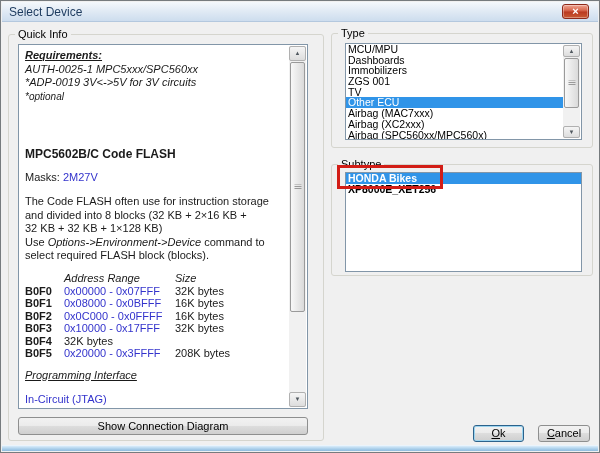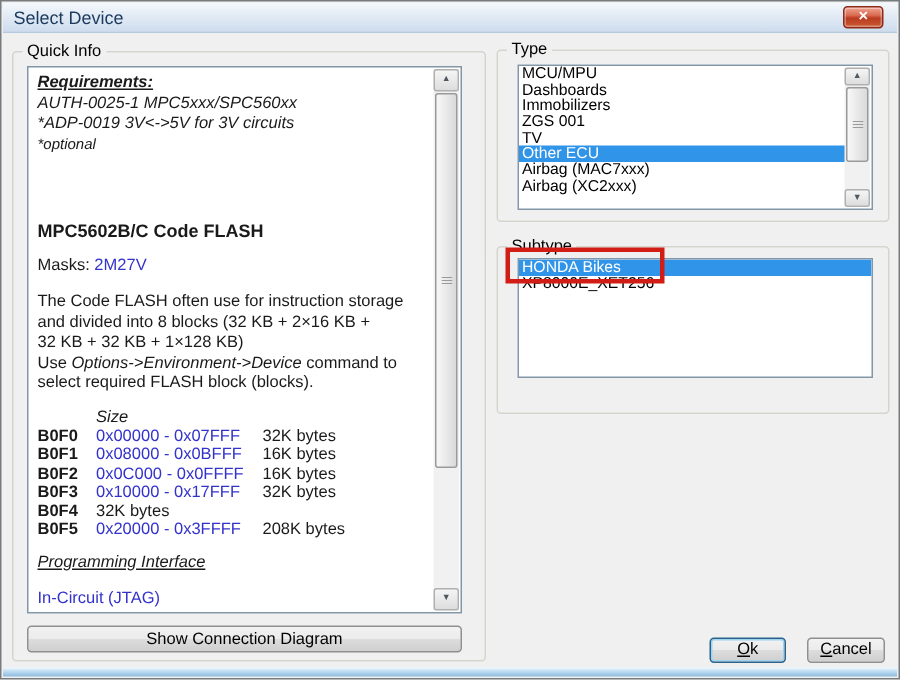--- a/index.html
+++ b/index.html
@@ -108,21 +108,21 @@
   }
   .btn-cancel {
     position:absolute; left:537px; top:424px; width:52px; height:17px; line-height:15px;
   }
   .u-first::first-letter { text-decoration:underline; }
   
   .listbox {
     position:absolute; background:#FFFFFF; border:1px solid #8296A8; overflow:hidden;
   }
   #list-type    { left:13px; top:9px; width:237px; height:97px; }
-  #list-subtype { left:13px; top:7px; width:237px; height:80px; }
+  #list-subtype { left:13px; top:7px; width:237px; height:100px;font-weight:bold; }
   #list-device  { left:13px; top:6px; width:237px; height:120px; }
   .li {
     height:10.7px; line-height:10.7px; font-size:10.5px; padding-left:2px;
     color:#000000; white-space:nowrap; cursor:default;
   }
   .li.sel { background:#3094E8; color:#FFFFFF; }
   #list-type .li-zone { position:absolute; left:0; top:0; right:17px; bottom:0; }
   
   .annotation {
     position:absolute; left:336px; top:164px; width:106px; height:24px;
@@ -159,20 +159,21 @@
         <div class="line">The Code FLASH often use for instruction storage</div>
         <div class="line">and divided into 8 blocks (32 KB + 2×16 KB +</div>
         <div class="line">32 KB + 32 KB + 1×128 KB)</div>
         <div class="line">
           <span>Use </span><span class="t-it">Options-&gt;Environment-&gt;Device</span><span> command to</span>
         </div>
         <div class="line">select required FLASH block (blocks).</div>
         <div class="sp9"></div>
         <div class="trow thead">
           <span class="tc-block"></span>
+          <span class="tc-range">Address Range</span>
           <span class="tc-size">Size</span>
         </div>
         <div class="trow">
           <span class="tc-block">B0F0</span>
           <span class="tc-range">0x00000 - 0x07FFF</span>
           <span class="tc-size">32K bytes</span>
         </div>
         <div class="trow">
           <span class="tc-block">B0F1</span>
           <span class="tc-range">0x08000 - 0x0BFFF</span>
@@ -222,20 +223,21 @@
     <div class="listbox" id="list-type">
       <div class="li-zone">
         <div class="li">MCU/MPU</div>
         <div class="li">Dashboards</div>
         <div class="li">Immobilizers</div>
         <div class="li">ZGS 001</div>
         <div class="li">TV</div>
         <div class="li sel">Other ECU</div>
         <div class="li">Airbag (MAC7xxx)</div>
         <div class="li">Airbag (XC2xxx)</div>
+        <div class="li">Airbag (SPC560xx/MPC560x)</div>
       </div>
       <div class="scrollbar">
         <div class="sb-btn sb-up" style="height:12px; line-height:10px;">▲</div>
         <div class="sb-thumb" style="top:13px; height:50px;">
           <div class="sb-grip"></div>
         </div>
         <div class="sb-btn sb-down" style="height:12px; line-height:10px;">▼</div>
       </div>
     </div>
   </div>

